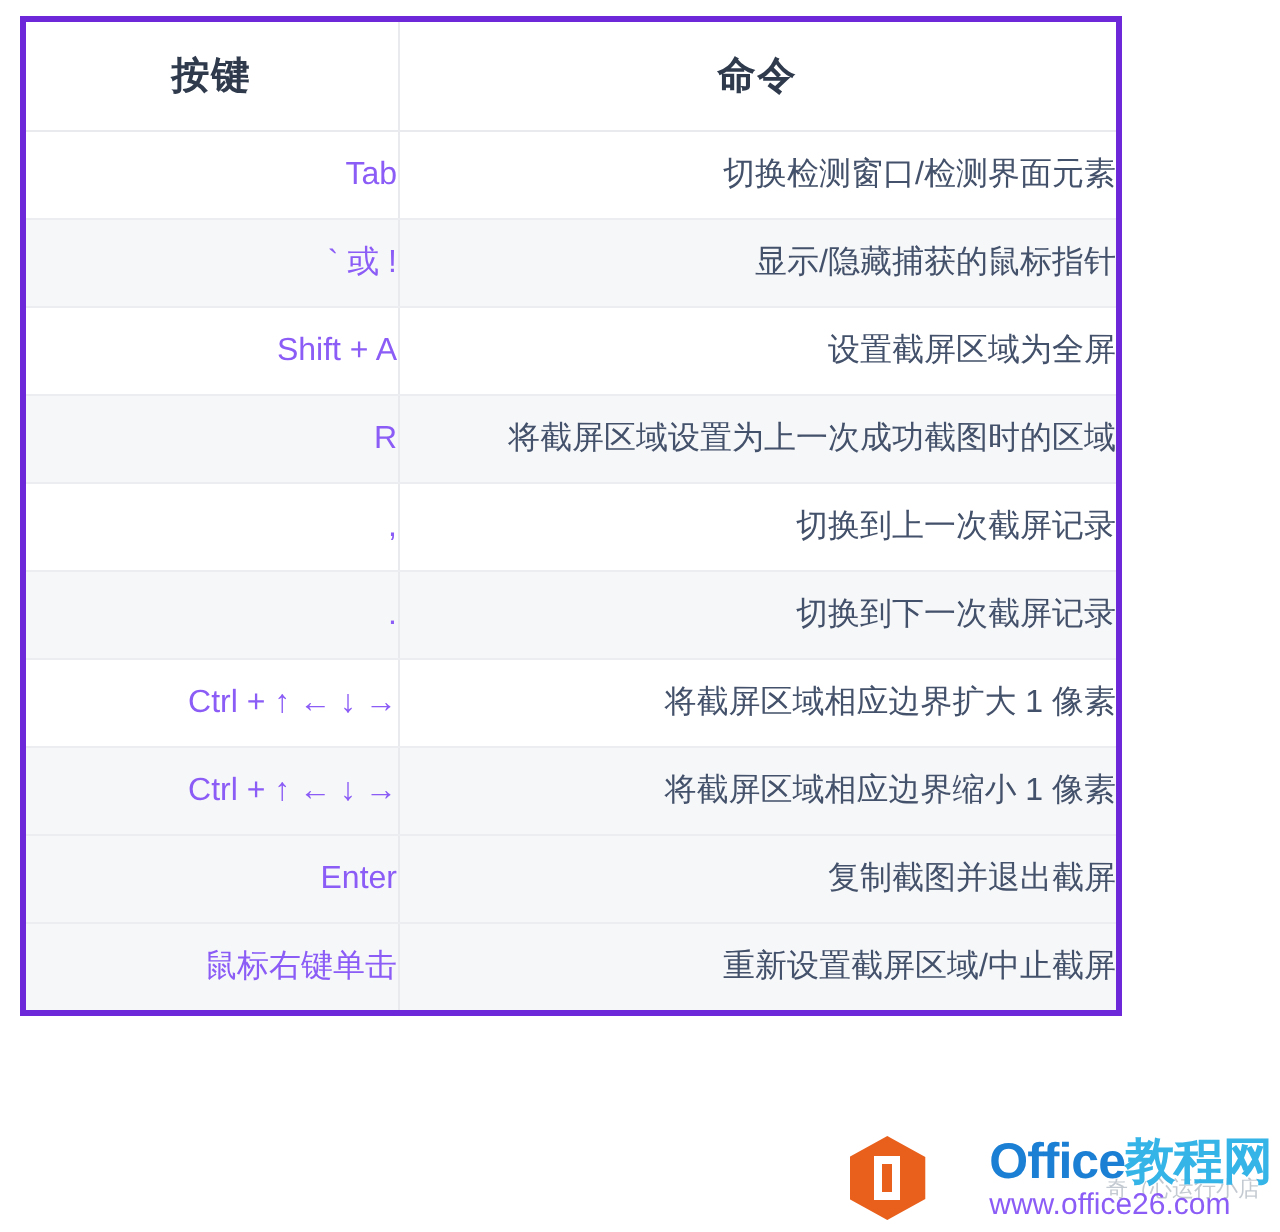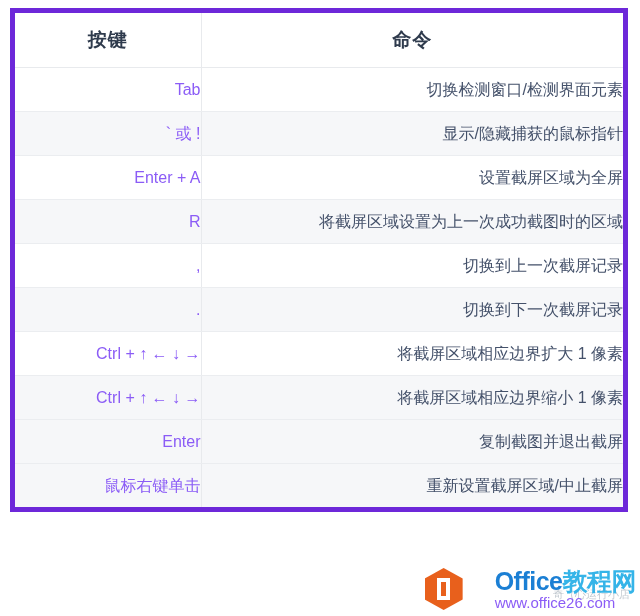--- a/index.html
+++ b/index.html
@@ -20,22 +20,22 @@
     width: 640px;
     height: 616px;
     background: #ffffff;
     box-sizing: border-box;
   }
 
   .table-wrap {
     position: absolute;
     left: 10px;
     top: 8px;
-    width: 618px;
-    border: 5px solid #6d28d9;
+    width: 551px;
+    border: 3px solid #6d28d9;
     box-sizing: border-box;
     background: #ffffff;
     overflow: hidden;
   }
 
   table.shortcut-table {
     width: 100%;
     border-collapse: collapse;
     table-layout: fixed;
     background: #ffffff;
@@ -195,21 +195,21 @@
       <tbody id="table-body">
           <tr class="odd-row">
             <td class="cell-key"><span class="key-text">Tab</span></td>
             <td class="cell-cmd"><span class="cmd-text">切换检测窗口/检测界面元素</span></td>
           </tr>
           <tr class="even-row">
             <td class="cell-key"><span class="key-text">` 或 !</span></td>
             <td class="cell-cmd"><span class="cmd-text">显示/隐藏捕获的鼠标指针</span></td>
           </tr>
           <tr class="odd-row">
-            <td class="cell-key"><span class="key-text">Enter + A</span></td>
+            <td class="cell-key"><span class="key-text">Shift + A</span></td>
             <td class="cell-cmd"><span class="cmd-text">设置截屏区域为全屏</span></td>
           </tr>
           <tr class="even-row">
             <td class="cell-key"><span class="key-text">R</span></td>
             <td class="cell-cmd"><span class="cmd-text">将截屏区域设置为上一次成功截图时的区域</span></td>
           </tr>
           <tr class="odd-row">
             <td class="cell-key"><span class="key-text">,</span></td>
             <td class="cell-cmd"><span class="cmd-text">切换到上一次截屏记录</span></td>
           </tr>

